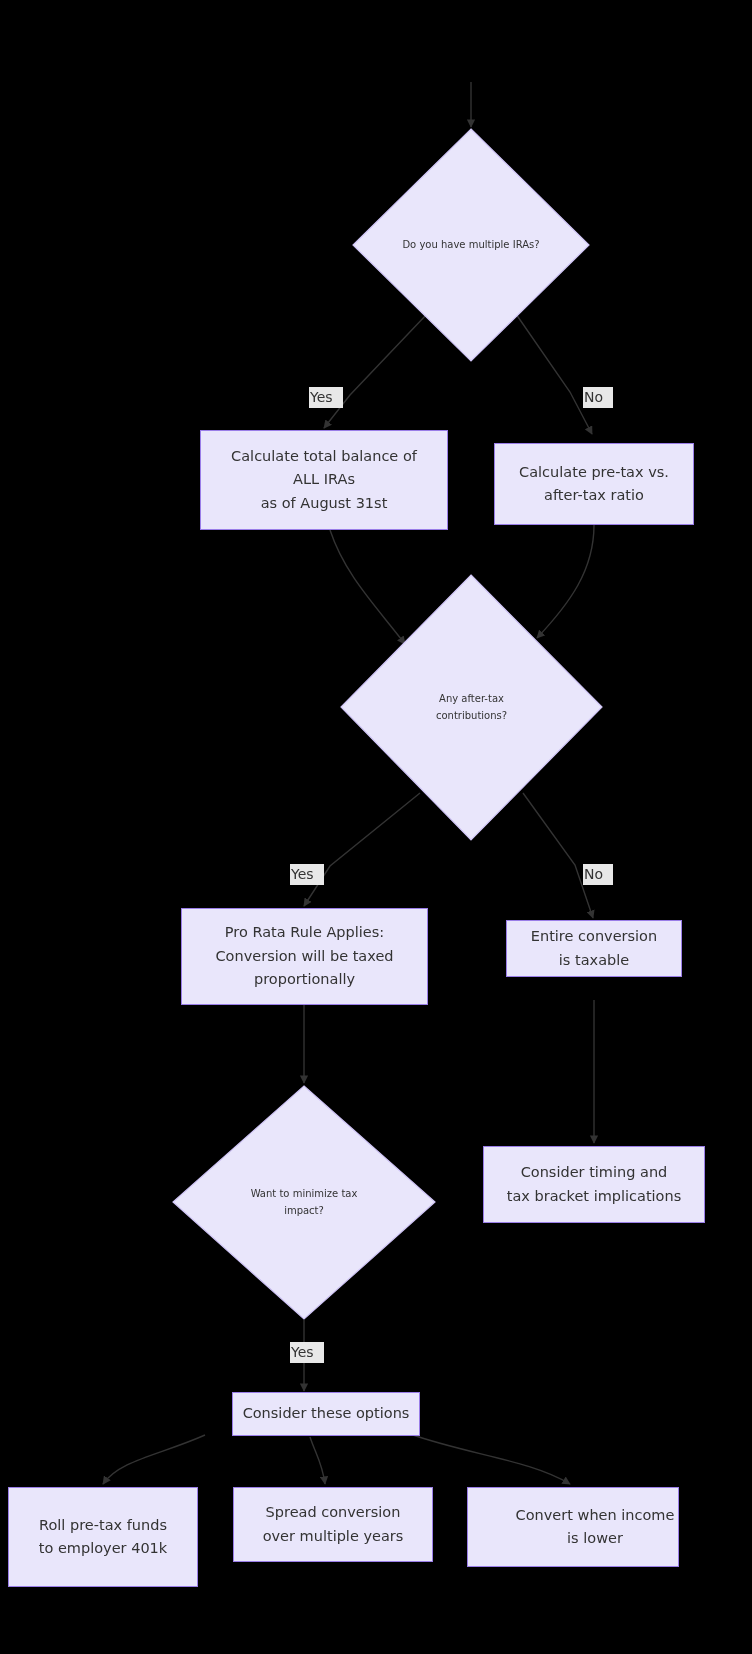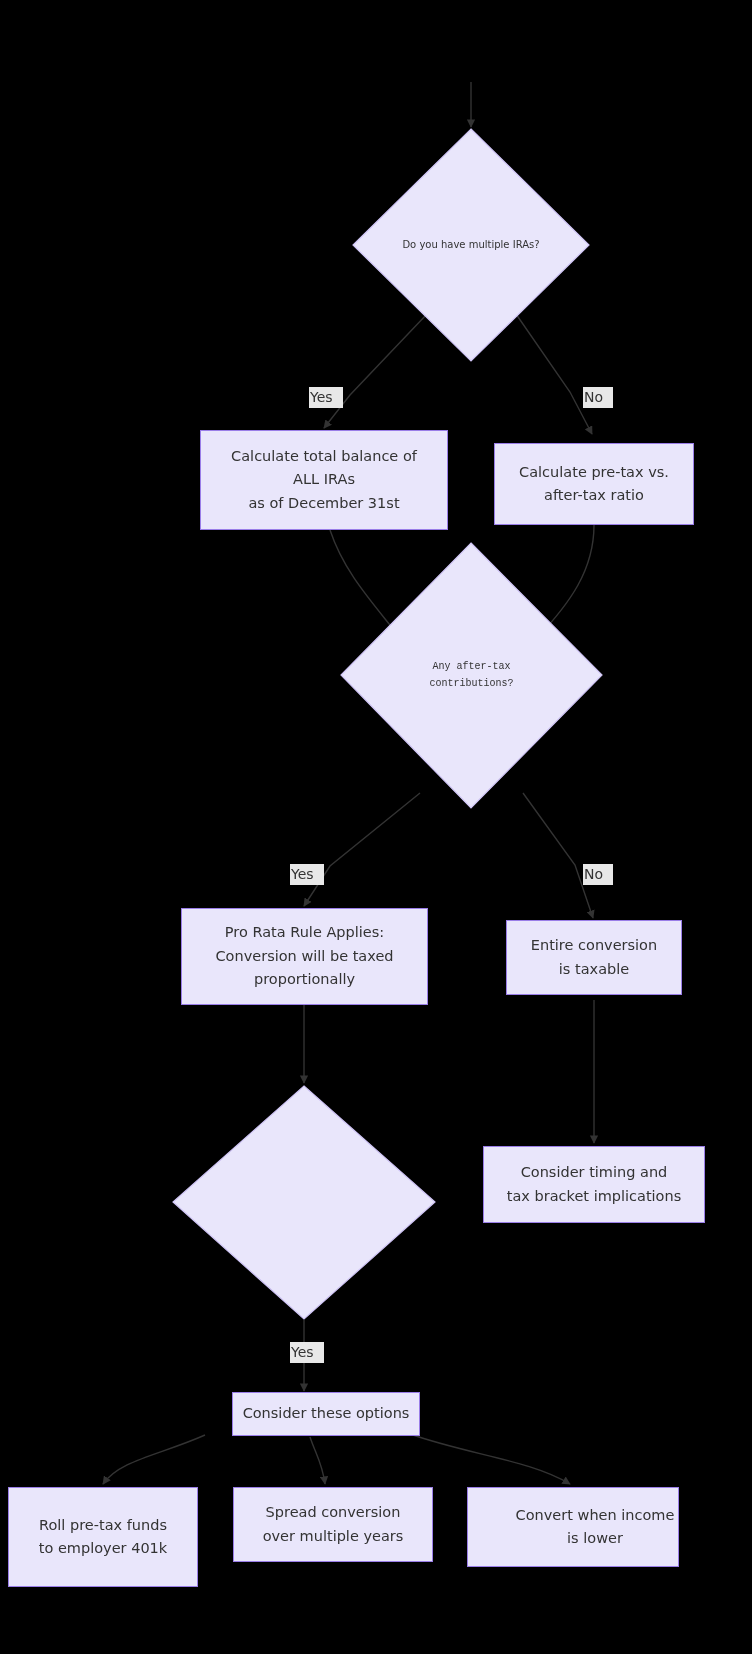--- a/index.html
+++ b/index.html
@@ -125,29 +125,29 @@
     <span>Yes</span>
   </div>
 
   <div class="edge-label" style="left:583px; top:387px;">
     <span>No</span>
   </div>
 
   <div class="node-box" style="left:200px; top:430px; width:248px; height:100px;">
     <span>Calculate total balance of
 ALL IRAs
-as of December 31st</span>
+as of August 31st</span>
   </div>
 
   <div class="node-box" style="left:494px; top:443px; width:200px; height:82px;">
     <span>Calculate pre-tax vs.
 after-tax ratio</span>
   </div>
 
-  <div class="node-diamond" style="left:340px; top:542px; width:263px; height:267px;font-family:Liberation Mono, monospace;">
+  <div class="node-diamond" style="left:340px; top:574px; width:263px; height:267px;">
     <svg class="dia-shape" viewBox="0 0 263 267" preserveAspectRatio="none">
       <polygon points="131,1 262,133 131,266 1,133" fill="#e9e6fb" stroke="#cfc4f5" stroke-width="1.2"></polygon>
     </svg>
     <span class="dia-label">Any after-tax
 contributions?</span>
   </div>
 
   <div class="edge-label" style="left:290px; top:864px;">
     <span>Yes</span>
   </div>
@@ -155,29 +155,31 @@
   <div class="edge-label" style="left:583px; top:864px;">
     <span>No</span>
   </div>
 
   <div class="node-box" style="left:181px; top:908px; width:247px; height:97px;">
     <span>Pro Rata Rule Applies:
 Conversion will be taxed
 proportionally</span>
   </div>
 
-  <div class="node-box" style="left:506px; top:920px; width:176px; height:75px;">
+  <div class="node-box" style="left:506px; top:920px; width:176px; height:57px;">
     <span>Entire conversion
 is taxable</span>
   </div>
 
   <div class="node-diamond" style="left:172px; top:1085px; width:264px; height:235px;">
     <svg class="dia-shape" viewBox="0 0 264 235" preserveAspectRatio="none">
       <polygon points="132,1 263,117 132,234 1,117" fill="#e9e6fb" stroke="#cfc4f5" stroke-width="1.2"></polygon>
     </svg>
+    <span class="dia-label">Want to minimize tax
+impact?</span>
   </div>
 
   <div class="node-box" style="left:483px; top:1146px; width:222px; height:77px;">
     <span>Consider timing and
 tax bracket implications</span>
   </div>
 
   <div class="edge-label" style="left:290px; top:1342px;">
     <span>Yes</span>
   </div>

